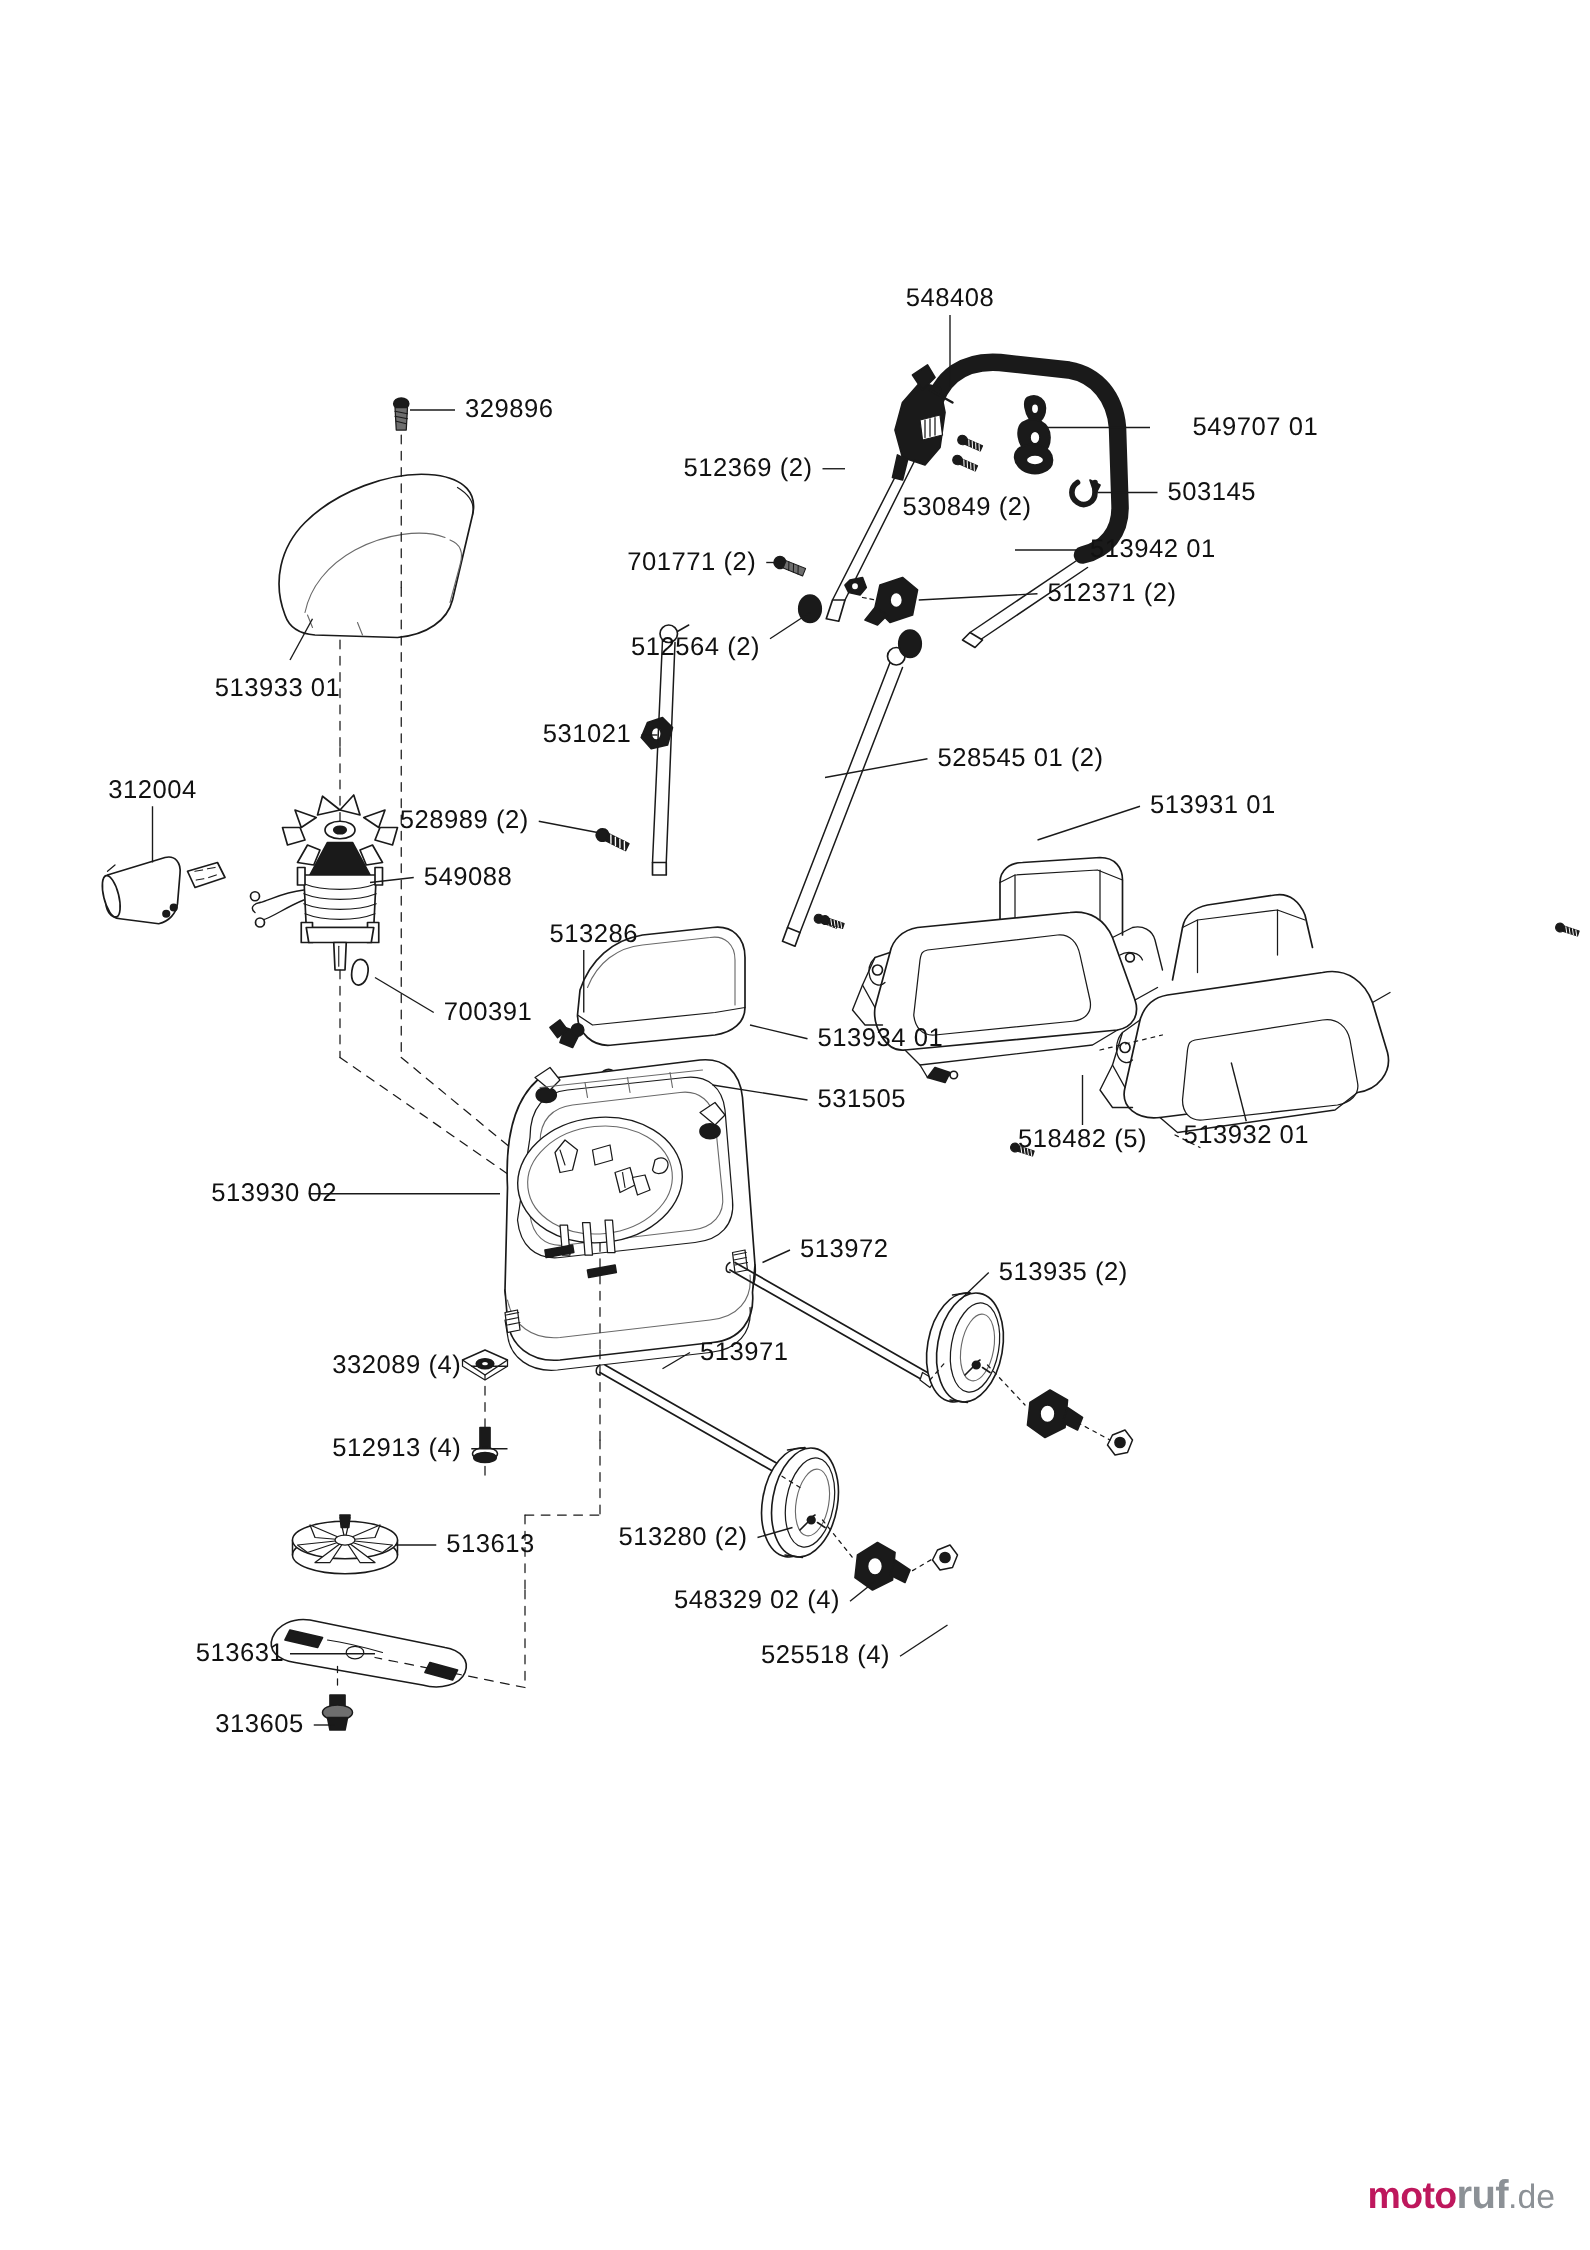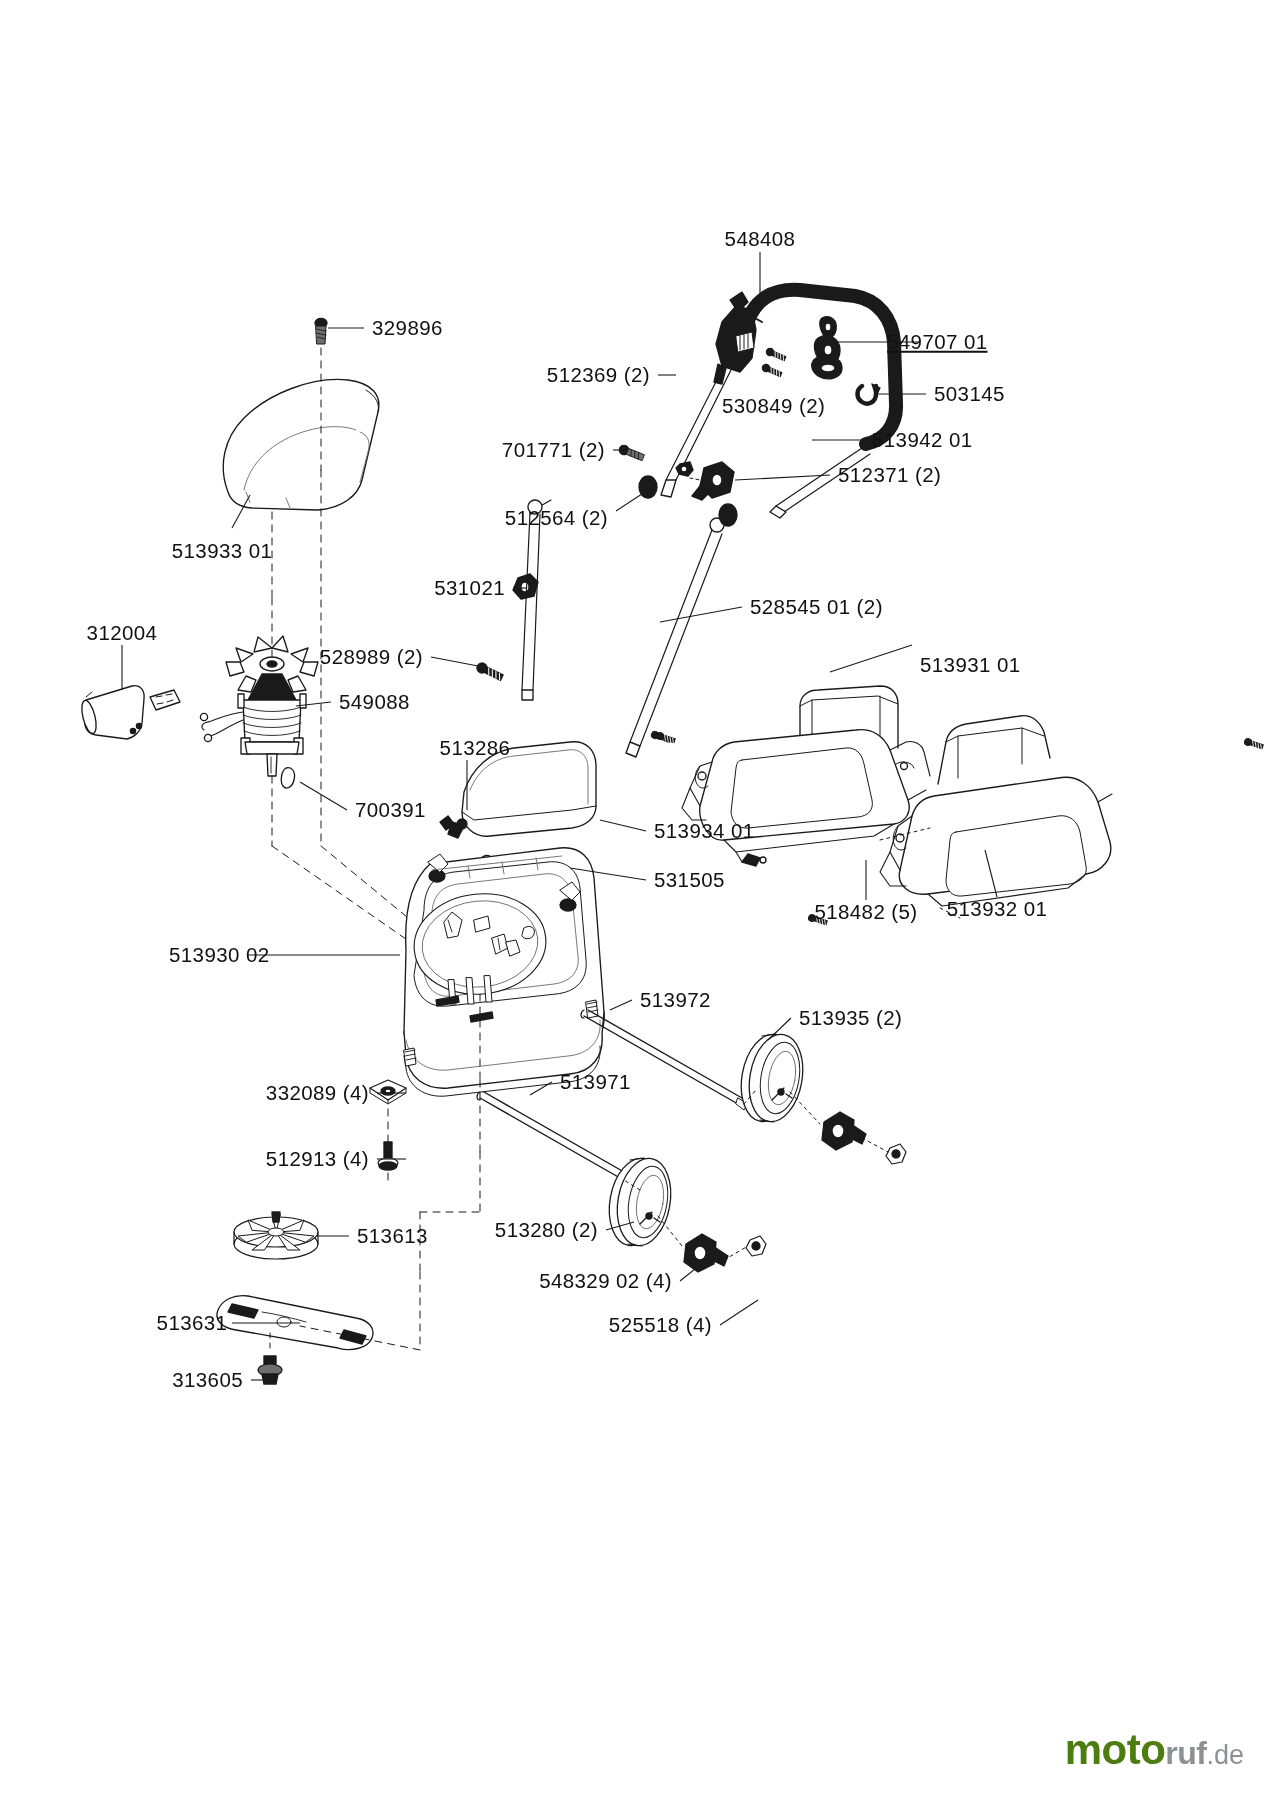--- a/index.html
+++ b/index.html
@@ -38,21 +38,21 @@
   .callout.r { transform: translate(-100%, -50%); }
   .callout.l { transform: translate(0, -50%); }
   .callout.c { transform: translate(-50%, -50%); }
   #brand {
     position: absolute;
     right: 28px;
     bottom: 26px;
     font-family: "Liberation Sans", "DejaVu Sans", sans-serif;
     white-space: nowrap;
   }
-  #brand .m1 { font-size: 42px; font-weight: bold; color: #4d7c0f; letter-spacing: -0.5px; }
+  #brand .m1 { font-size: 30px; font-weight: bold; color: #be185d; letter-spacing: -0.5px; }
   #brand .m2 { font-size: 32px; font-weight: bold; color: #8c9196; letter-spacing: -0.5px; }
   #brand .m3 { font-size: 27px; color: #8c9196; }
 </style>
 </head>
 <body>
 
 <div id="page">
 
   <svg id="diagram-svg" viewBox="0 0 1272 1800" xmlns="http://www.w3.org/2000/svg">
     <defs>
@@ -542,40 +542,40 @@
         <line x1="791" y1="1018" x2="768" y2="1040"></line>
         <line x1="552" y1="1082" x2="530" y2="1095"></line>
         <line x1="606" y1="1230" x2="634" y2="1222"></line>
         <line x1="680" y1="1281" x2="700" y2="1265"></line>
         <line x1="720" y1="1325" x2="758" y2="1300"></line>
       </g>
   </svg>
 
   <div id="callout-layer">
       <div class="callout c" style="left: 760px; top: 239px;">548408</div>
-      <div class="callout l" style="left: 887px; top: 342px; text-decoration: underline;">549707 01</div>
+      <div class="callout l" style="left: 954px; top: 342px;">549707 01</div>
       <div class="callout l" style="left: 934px; top: 394px;">503145</div>
       <div class="callout l" style="left: 872px; top: 440px;">513942 01</div>
       <div class="callout l" style="left: 838px; top: 475px;">512371 (2)</div>
       <div class="callout r" style="left: 650px; top: 375px;">512369 (2)</div>
       <div class="callout l" style="left: 722px; top: 406px;">530849 (2)</div>
       <div class="callout r" style="left: 605px; top: 450px;">701771 (2)</div>
       <div class="callout r" style="left: 608px; top: 518px;">512564 (2)</div>
       <div class="callout r" style="left: 505px; top: 588px;">531021</div>
       <div class="callout l" style="left: 750px; top: 607px;">528545 01 (2)</div>
       <div class="callout l" style="left: 372px; top: 328px;">329896</div>
       <div class="callout c" style="left: 222px; top: 551px;">513933 01</div>
       <div class="callout c" style="left: 122px; top: 633px;">312004</div>
       <div class="callout r" style="left: 423px; top: 657px;">528989 (2)</div>
       <div class="callout l" style="left: 339px; top: 702px;">549088</div>
       <div class="callout l" style="left: 355px; top: 810px;">700391</div>
       <div class="callout c" style="left: 475px; top: 748px;">513286</div>
       <div class="callout l" style="left: 654px; top: 831px;">513934 01</div>
       <div class="callout l" style="left: 654px; top: 880px;">531505</div>
-      <div class="callout l" style="left: 920px; top: 665px;">513931 01</div>
+      <div class="callout l" style="left: 920px; top: 645px;">513931 01</div>
       <div class="callout c" style="left: 866px; top: 912px;">518482 (5)</div>
       <div class="callout c" style="left: 997px; top: 909px;">513932 01</div>
       <div class="callout l" style="left: 169px; top: 955px;">513930 02</div>
       <div class="callout r" style="left: 369px; top: 1093px;">332089 (4)</div>
       <div class="callout r" style="left: 369px; top: 1159px;">512913 (4)</div>
       <div class="callout l" style="left: 357px; top: 1236px;">513613</div>
       <div class="callout c" style="left: 192px; top: 1323px;">513631</div>
       <div class="callout r" style="left: 243px; top: 1380px;">313605</div>
       <div class="callout l" style="left: 640px; top: 1000px;">513972</div>
       <div class="callout l" style="left: 799px; top: 1018px;">513935 (2)</div>

